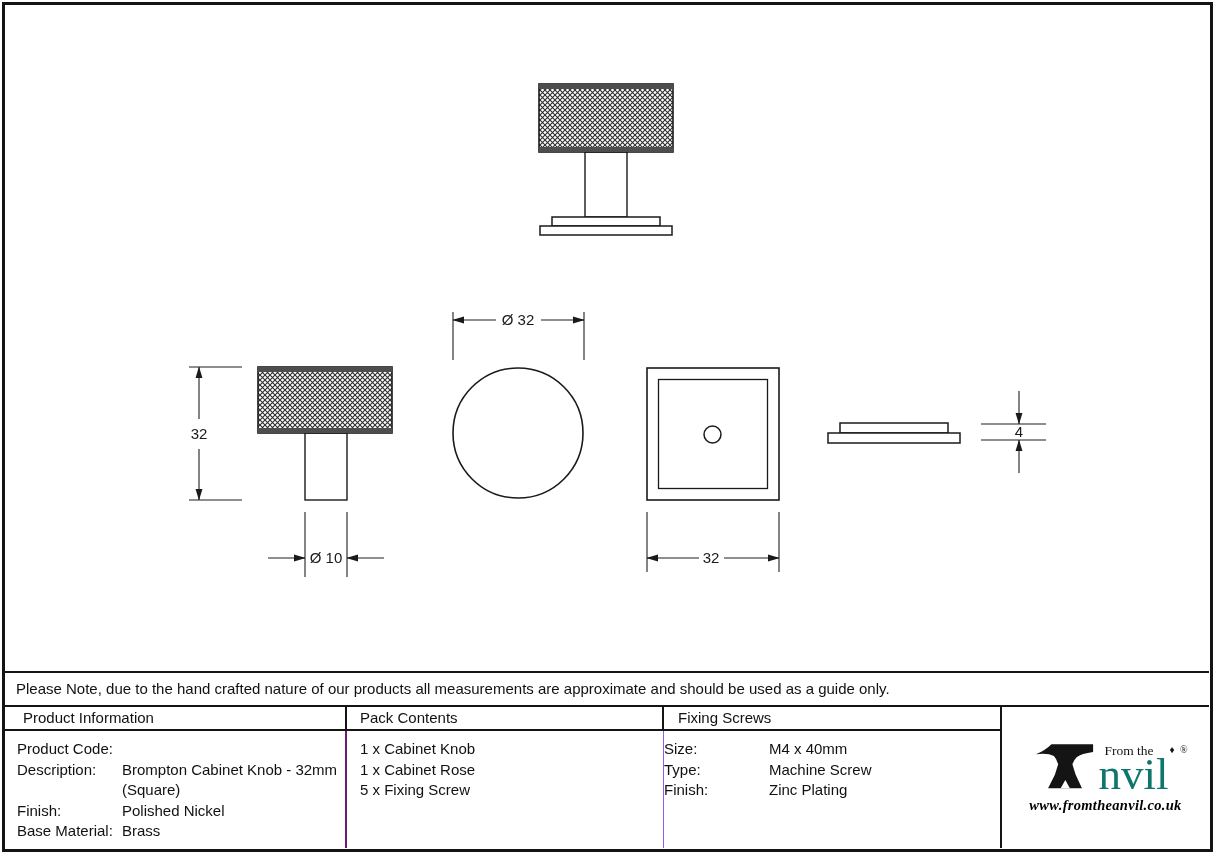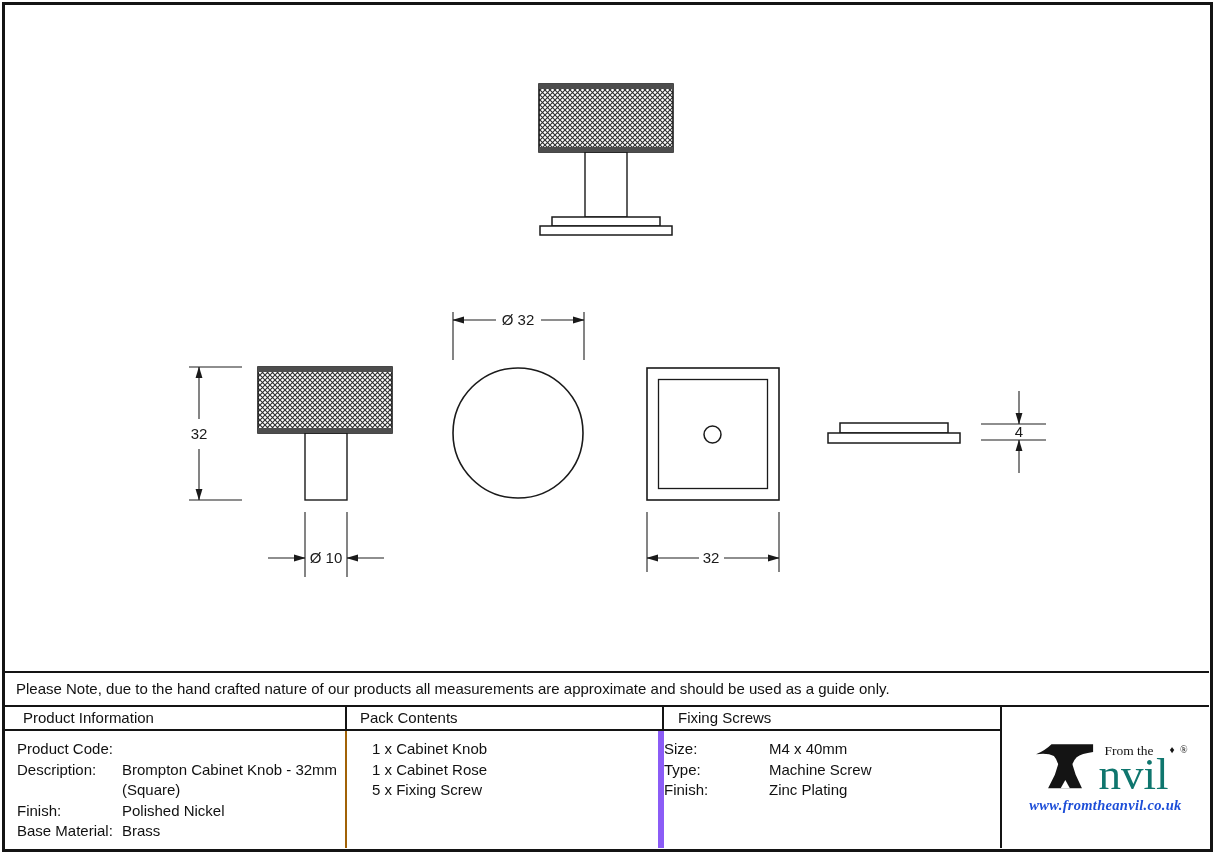--- a/index.html
+++ b/index.html
@@ -31,22 +31,22 @@
     display:flex;align-items:center;padding:0 11px;
   }
   .hdr{
     grid-row:2;border-bottom:2px solid #141414;
     display:flex;align-items:center;padding:0 18px;
   }
   .hdr.c1{grid-column:1;border-right:2px solid #141414;}
   .hdr.c2{grid-column:2;border-right:2px solid #141414;padding-left:13px;}
   .hdr.c3{grid-column:3;border-right:2px solid #141414;padding-left:14px;}
   .bodycell{grid-row:3;padding-top:8px;}
-  .bodycell.c1{grid-column:1;border-right:2px solid #a16207;padding-left:12px;}
-  .bodycell.c2{grid-column:2;border-right:6px solid #8b5cf6;padding-left:25px;}
+  .bodycell.c1{grid-column:1;border-right:2px solid #701a75;padding-left:12px;}
+  .bodycell.c2{grid-column:2;border-right:1px solid #8b5cf6;padding-left:13px;}
   .bodycell.c3{grid-column:3;border-right:2px solid #141414;}
   .kv{display:grid;grid-template-columns:105px 1fr;}
   .kv .val{padding-right:6px;}
   
   .logo-cell{
     grid-column:4;grid-row:2 / 4;
     display:flex;align-items:center;justify-content:center;
   }
   .logo{display:flex;flex-direction:column;align-items:center;}
   .logo-main{display:flex;align-items:flex-end;}
@@ -60,21 +60,21 @@
   .logo-word{
     font-family:"Liberation Serif",serif;font-size:45px;line-height:32px;
     color:#0f766e;letter-spacing:0px;margin-top:1px;
   }
   .logo-reg{
     position:absolute;top:-4px;right:-13px;font-size:10px;
     font-family:"Liberation Serif",serif;
   }
   .logo-url{
     font-family:"Liberation Serif",serif;font-style:italic;font-weight:600;
-    font-size:14.5px;color:#1d4ed8;margin-top:5px;letter-spacing:0.3px;
+    font-size:14.5px;color:#000000;margin-top:5px;letter-spacing:0.3px;
   }
 </style>
 </head>
 <body>
 
 <svg class="drawing-svg" width="1214" height="671" viewBox="0 0 1214 671">
   <defs>
     <pattern id="knurl" width="5" height="5" patternUnits="userSpaceOnUse">
       <path d="M0 5 L5 0 M0 0 L5 5" stroke="#2e2e2e" stroke-width="1.1" fill="none"></path>
     </pattern>

